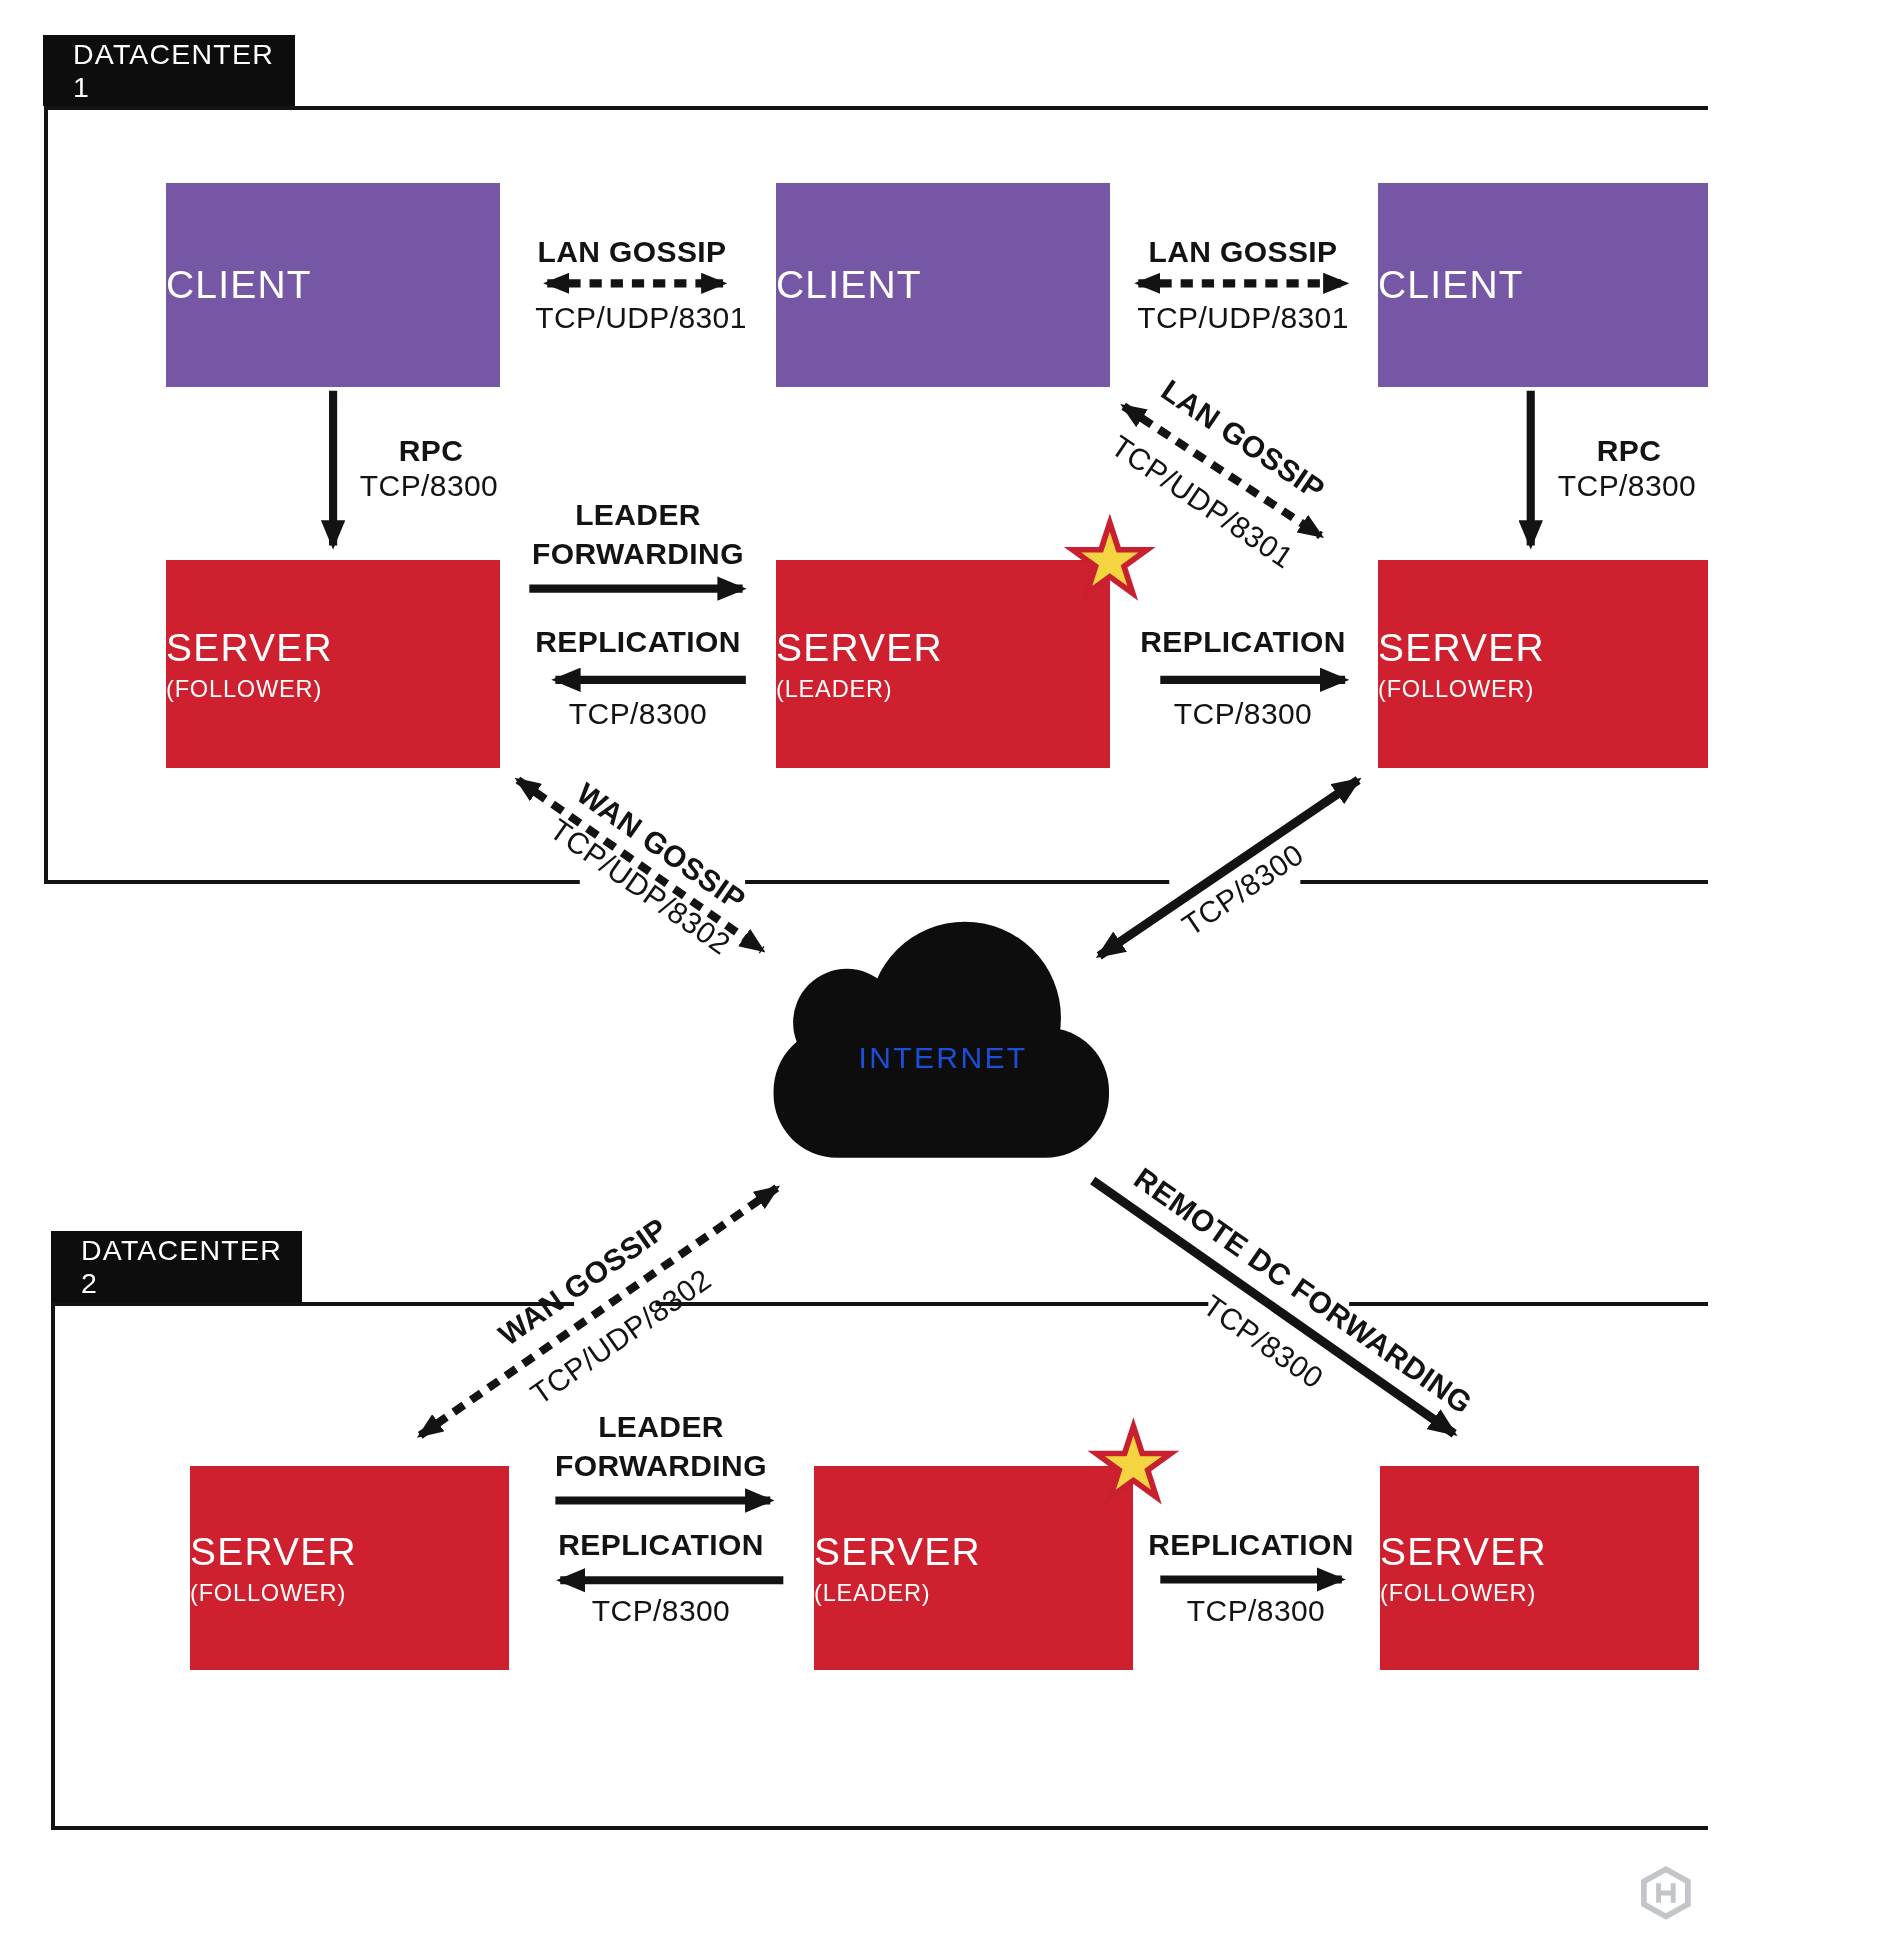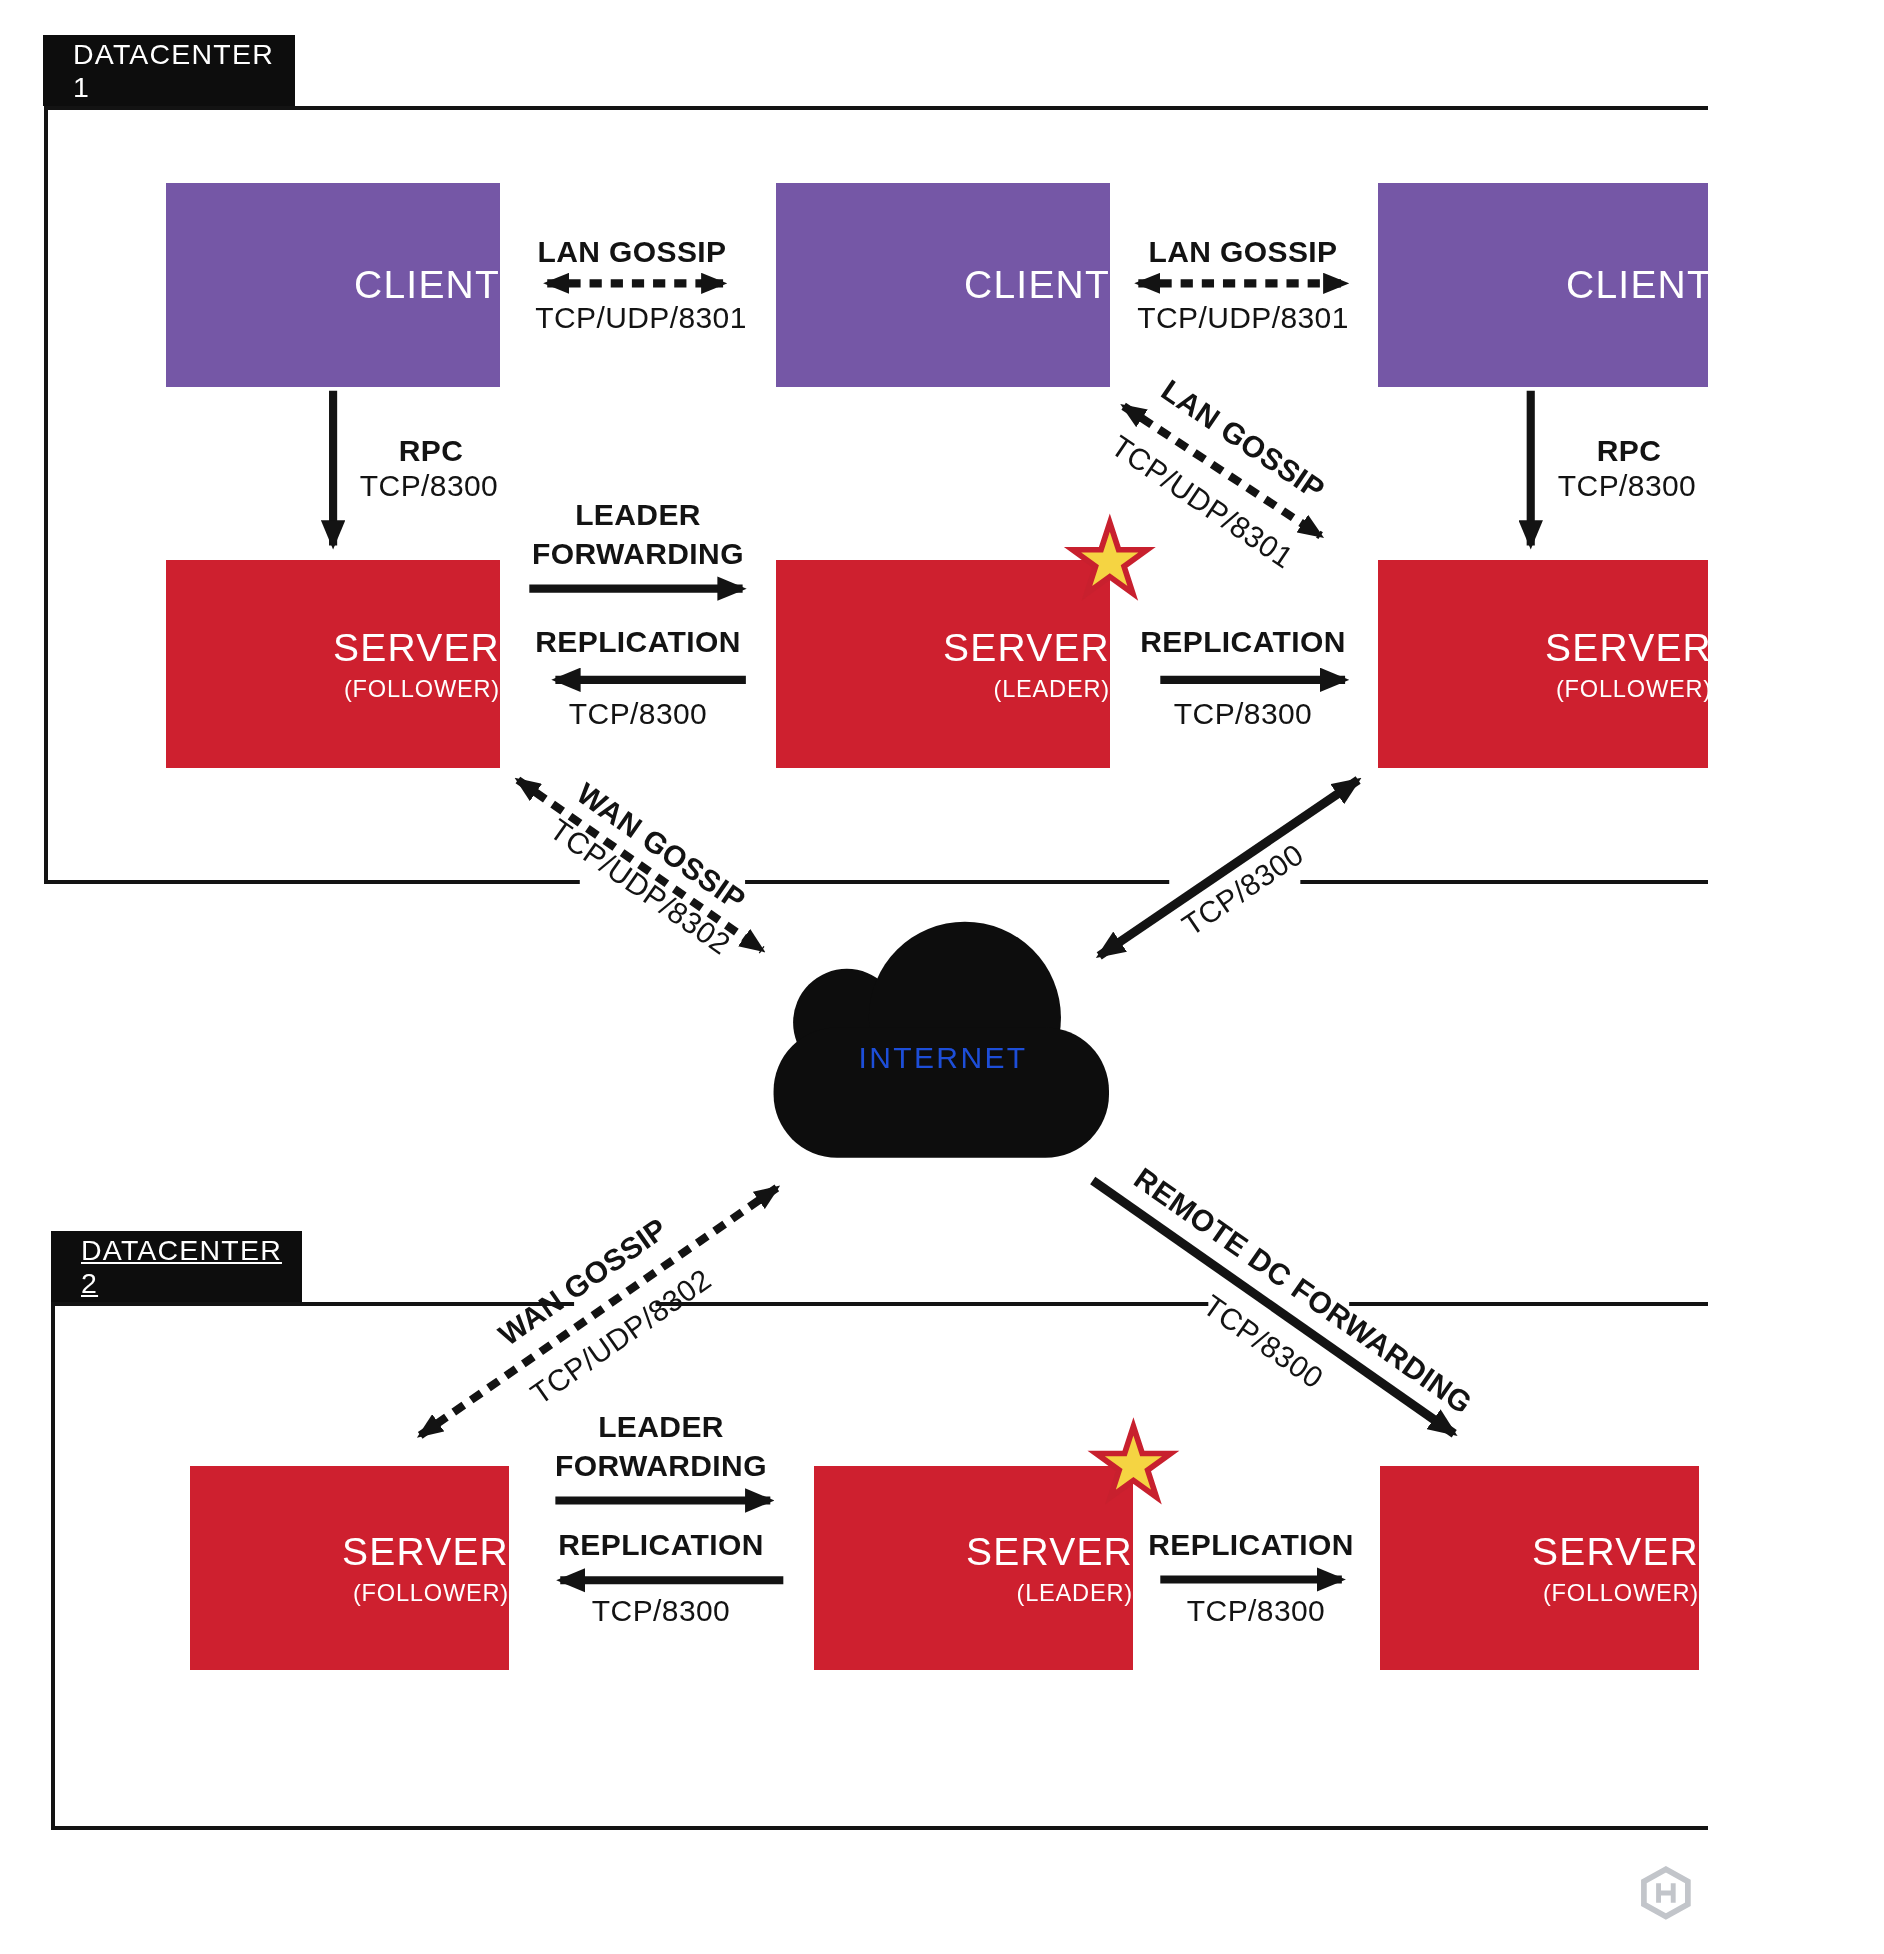--- a/index.html
+++ b/index.html
@@ -24,21 +24,21 @@
     letter-spacing:1.2px;
     display:flex;
     align-items:center;
     padding-left:30px;
     box-sizing:border-box;
   }
   .box{
     position:absolute;
     display:flex;
     flex-direction:column;
-    align-items:flex-end;
+    align-items:flex-start;
     justify-content:center;
     color:#ffffff;
     z-index:2;
   }
   .box.client{background:#7557A6;}
   .box.server{background:#CE202F;}
   .box .name{font-size:39px;letter-spacing:1.2px;font-weight:400;}
   .box .role{font-size:23.6px;letter-spacing:0.8px;margin-top:6px;font-weight:400;}
   svg.overlay{
     position:absolute;left:0;top:0;z-index:3;pointer-events:none;
@@ -73,21 +73,21 @@
 </head>
 <body>
 
 <div class="stage">
 
   <div class="dc-tag" style="left:43px;top:35px;width:252px;height:71px;">
     <span>DATACENTER 1</span>
   </div>
   <div class="dc-rect" style="left:44px;top:106px;width:1803px;height:778px;"></div>
 
-  <div class="dc-tag" style="left:51px;top:1231px;width:251px;height:71px;text-decoration:underline;">
+  <div class="dc-tag" style="left:51px;top:1231px;width:251px;height:71px;">
     <span>DATACENTER 2</span>
   </div>
   <div class="dc-rect" style="left:51px;top:1302px;width:1795px;height:528px;"></div>
 
   <div class="box client" style="left:166px;top:183px;width:334px;height:204px;">
     <span class="name">CLIENT</span>
   </div>
   <div class="box client" style="left:776px;top:183px;width:334px;height:204px;">
     <span class="name">CLIENT</span>
   </div>

